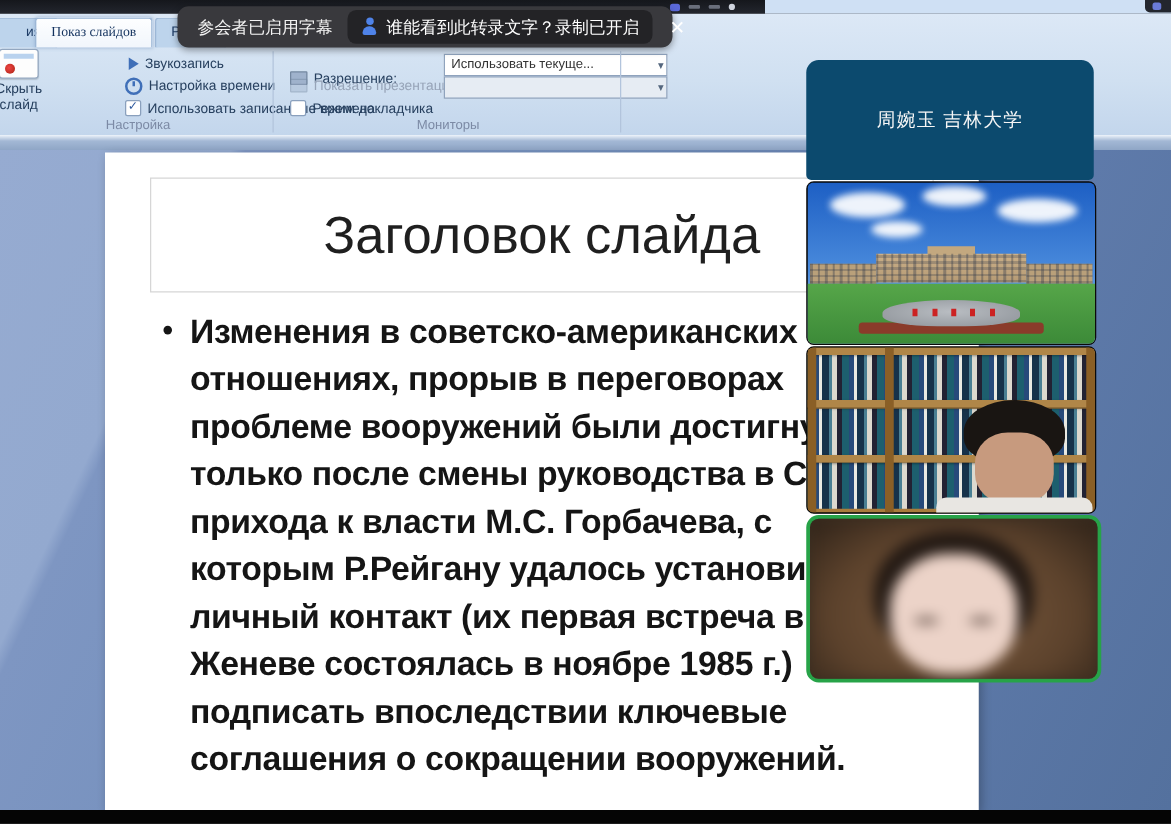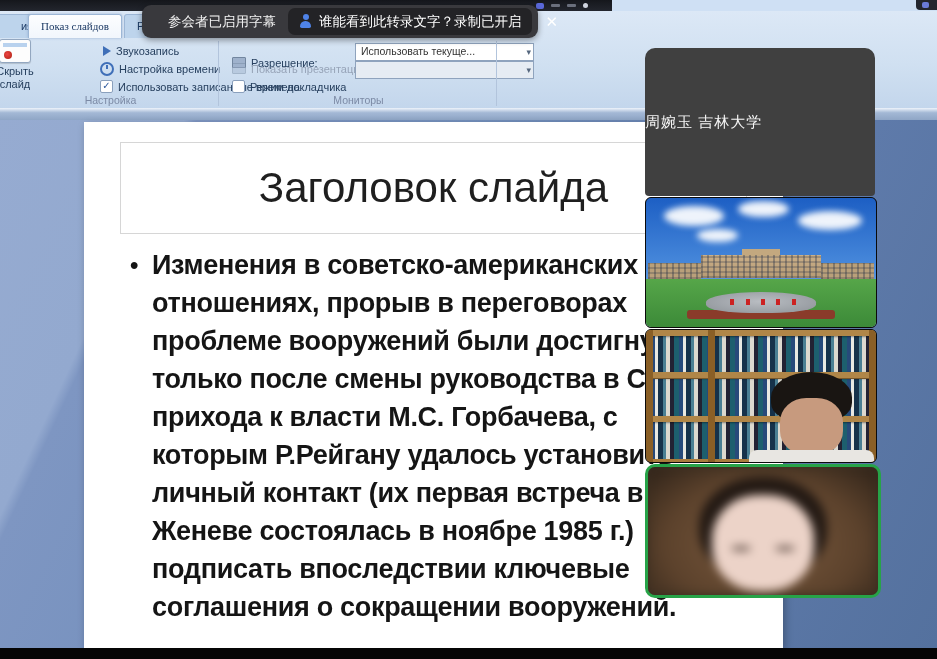--- a/index.html
+++ b/index.html
@@ -59,21 +59,21 @@
   .hide-slide .ic::before{content:"";position:absolute;left:3px;top:3px;right:3px;height:4px;background:#b9d2ee;}
   .hide-slide .ic::after{content:"";position:absolute;left:4px;bottom:3px;width:8px;height:8px;
     background:radial-gradient(circle at 40% 40%,#e44,#a21);border-radius:50%;}
   .hide-slide .lbl{margin-top:2px;font-size:11px;line-height:13px;color:#27405f;}
   .ribbon-band{position:absolute;left:0;top:108px;width:937px;height:12px;
     background:linear-gradient(180deg,#eef4fb,#a3b8d5 40%,#8fa6c6 100%);}
 
   
   .pill{position:absolute;left:142px;top:5px;width:396px;height:33px;background:#39393d;
     border-radius:9px;display:flex;align-items:center;box-shadow:0 2px 6px rgba(0,0,0,.4);z-index:40;}
-  .pill .txt1{font-size:13.5px;color:#f2f2f2;margin-left:26px;white-space:nowrap;}
+  .pill .txt1{font-size:13.5px;color:#f2f2f2;margin-left:16px;white-space:nowrap;}
   .pill .seg{margin-left:12px;height:27px;background:#232326;border-radius:7px;
     display:flex;align-items:center;padding:0 10px;gap:6px;}
   .pill .txt2{font-size:13.5px;color:#ffffff;white-space:nowrap;}
   .person-ico{position:relative;width:15px;height:15px;}
   .person-ico::before{content:"";position:absolute;left:4.5px;top:0;width:6px;height:6px;
     background:#4f83e8;border-radius:50%;}
   .person-ico::after{content:"";position:absolute;left:2px;bottom:1px;width:11px;height:7px;
     background:#4f83e8;border-radius:6px 6px 2px 2px;}
   .pill .close{margin-left:14px;font-size:15px;color:#fff;cursor:default;}
 
@@ -86,22 +86,22 @@
   .body-text{position:absolute;left:46px;top:124px;width:660px;
     font-family:"Liberation Sans",sans-serif;font-weight:bold;font-size:27px;color:#151515;
     letter-spacing:-0.3px;}
   .body-text .ln{white-space:nowrap;line-height:38px;padding-left:22px;}
   .body-text .ln.first{position:relative;}
   .body-text .ln.first .blt{position:absolute;left:0;top:0;font-size:24px;}
 
   
   .vids{position:absolute;left:645px;top:48px;width:230px;z-index:30;}
   .tile{position:relative;width:230px;background:#000;overflow:hidden;margin-bottom:1px;}
-  .tile.name-tile{height:148px;background:#404040;border-radius:10px 10px 4px 4px;
-    display:flex;align-items:center;}
+  .tile.name-tile{height:96px;background:#0c4a6e;border-radius:10px 10px 4px 4px;
+    display:flex;align-items:center;justify-content:center;}
   .tile.name-tile .nm{color:#f5f5f5;font-size:15px;letter-spacing:1px;}
   .tile.cam{border-radius:6px;border:1px solid #0a0a0a;}
   .tile.b2{height:129px;}
   .tile.b3{height:132px;}
   .tile.b4{height:128px;border:3px solid #27a348;border-radius:10px;background:#3a2c20;}
 
   
   .sky{position:absolute;inset:0;background:linear-gradient(180deg,#1d5fc4 0%,#4a8bdc 55%,#9cc6ee 100%);}
   .cloud{position:absolute;background:#fff;border-radius:50%;filter:blur(3px);opacity:.92;}
   .bldg-main{position:absolute;left:24%;top:44%;width:52%;height:18%;

